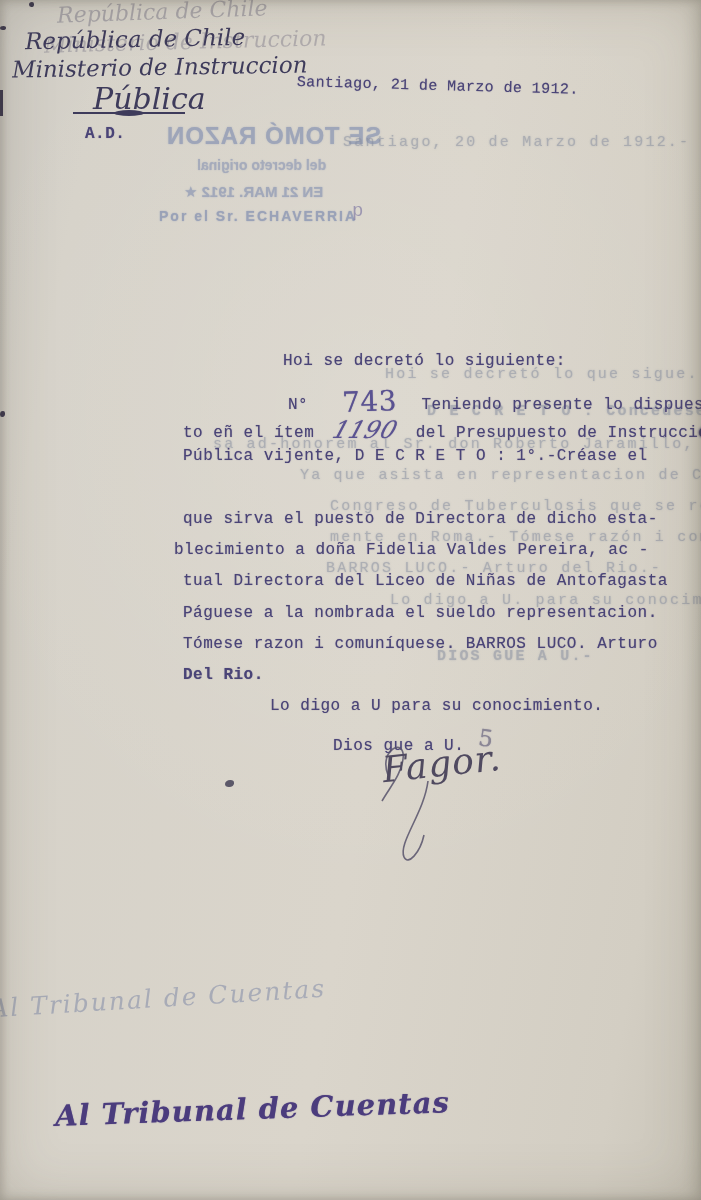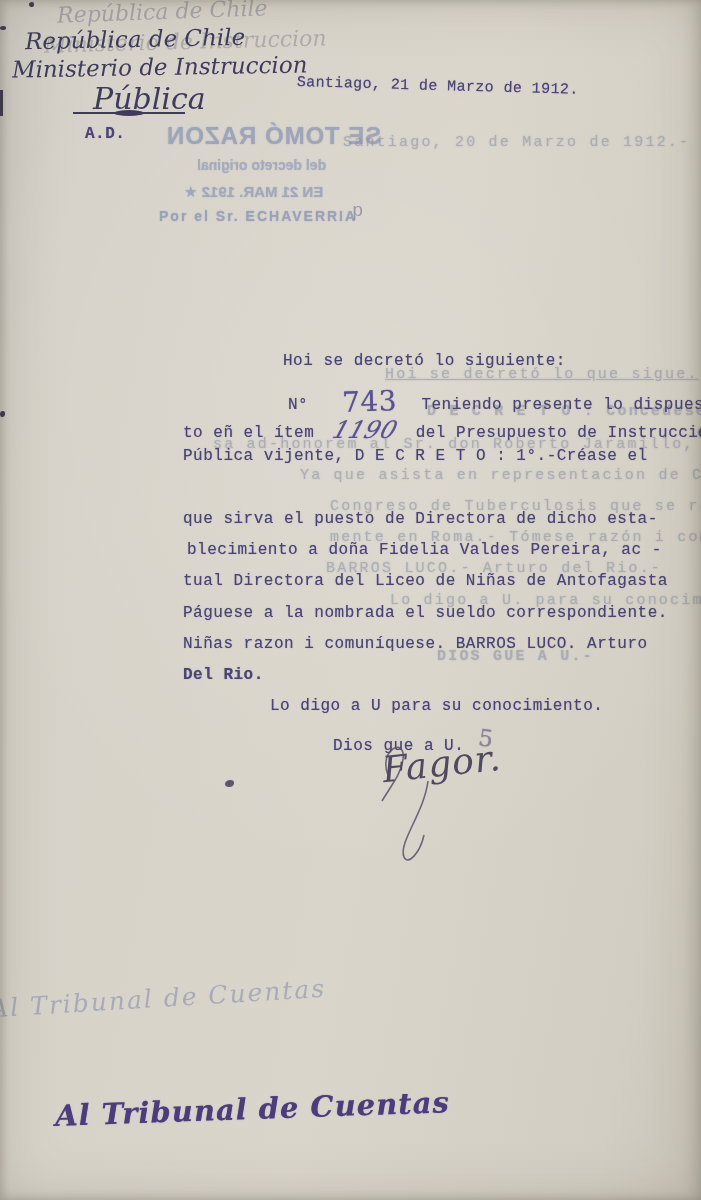--- a/index.html
+++ b/index.html
@@ -54,21 +54,21 @@
   </div>
   <div class="abs bleed" style="left:184px;top:183px;font-size:15px;opacity:.7;">
     <span class="mirror">EN 21 MAR. 1912 ★</span>
   </div>
   <div class="abs bleed" style="left:159px;top:208px;font-size:14px;letter-spacing:2px;opacity:.8;">Por el Sr. ECHAVERRIA</div>
 
   <div class="abs ghostline" style="left:343px;top:134px;">Santiago, 20 de Marzo de 1912.-</div>
 
   <div class="abs" style="left:352px;top:200px;font-size:19px;color:#6a639a;opacity:.55;">p</div>
 
-  <div class="abs ghostline" style="left:385px;top:366px;text-decoration:underline;">Hoi se decretó lo que sigue.</div>
+  <div class="abs ghostline" style="left:385px;top:366px;">Hoi se decretó lo que sigue.</div>
   <div class="abs ghostline" style="left:427px;top:403px;font-weight:bold;">D E C R E T O :  Concédese</div>
   <div class="abs ghostline" style="left:213px;top:436px;">sa ad-honorem al Sr. don Roberto Jaramillo, se</div>
   <div class="abs ghostline" style="left:300px;top:467px;">Ya que asista en representacion de Chile, el -</div>
   <div class="abs ghostline" style="left:330px;top:498px;">Congreso de Tuberculosis que se reunirá próxima</div>
   <div class="abs ghostline" style="left:330px;top:529px;">mente en Roma.- Tómese razón i comuníquese.-</div>
   <div class="abs ghostline" style="left:326px;top:560px;">BARROS LUCO.- Arturo del Rio.-</div>
   <div class="abs ghostline" style="left:390px;top:592px;">Lo digo a U. para su conocimiento.-</div>
   <div class="abs ghostline" style="left:437px;top:648px;font-weight:bold;">DIOS GUE A U.-</div>
 
   <div class="abs typed" style="left:283px;top:352px;">Hoi se decretó lo siguiente:</div>
@@ -80,24 +80,24 @@
   </div>
 
   <div class="abs typed" style="left:183px;top:415px;">
     <span>to eñ el ítem</span>
     <span class="hand" style="font-size:24px;font-style:italic;margin:0 8px 0 10px;display:inline-block;transform:skewX(-18deg) translateY(1px);">1190</span>
     <span>del Presupuesto de Instrucci</span><span class="smudge">ón</span>
   </div>
 
   <div class="abs typed" style="left:183px;top:447px;">Pública vijente,  D E C R E T O :  1°.-Créase el</div>
   <div class="abs typed" style="left:183px;top:510px;">que sirva el puesto de Directora de dicho esta-</div>
-  <div class="abs typed" style="left:187px;top:541px;font-family:Liberation Mono, monospace;">blecimiento a doña Fidelia Valdes Pereira, ac -</div>
+  <div class="abs typed" style="left:174px;top:541px;font-family:Liberation Mono, monospace;">blecimiento a doña Fidelia Valdes Pereira, ac -</div>
   <div class="abs typed" style="left:183px;top:572px;">tual Directora del Liceo de Niñas de Antofagasta</div>
-  <div class="abs typed" style="left:183px;top:604px;">Páguese a la nombrada el sueldo correspondiente.</div>
-  <div class="abs typed" style="left:183px;top:635px;">Niñas razon i comuníquese.  BARROS LUCO. Arturo</div>
+  <div class="abs typed" style="left:183px;top:604px;">Páguese a la nombrada el sueldo representacion.</div>
+  <div class="abs typed" style="left:183px;top:635px;">Tómese razon i comuníquese.  BARROS LUCO. Arturo</div>
   <div class="abs typed" style="left:183px;top:666px;font-weight:bold;">Del Rio.</div>
 
   <div class="abs typed" style="left:270px;top:697px;">Lo digo a U para su conocimiento.</div>
   <div class="abs typed" style="left:333px;top:729px;">
     <span>Dios gue a U.</span>
     <span style="font-family:'DejaVu Serif',serif;color:#8a8694;font-size:23px;display:inline-block;transform:rotate(8deg) translateY(-4px);margin-left:4px;">5</span>
   </div>
 
   <div class="abs" style="left:340px;top:735px;width:180px;height:130px;">
     <svg width="180" height="130" viewBox="0 0 180 130" style="position:absolute;left:0;top:0;">

